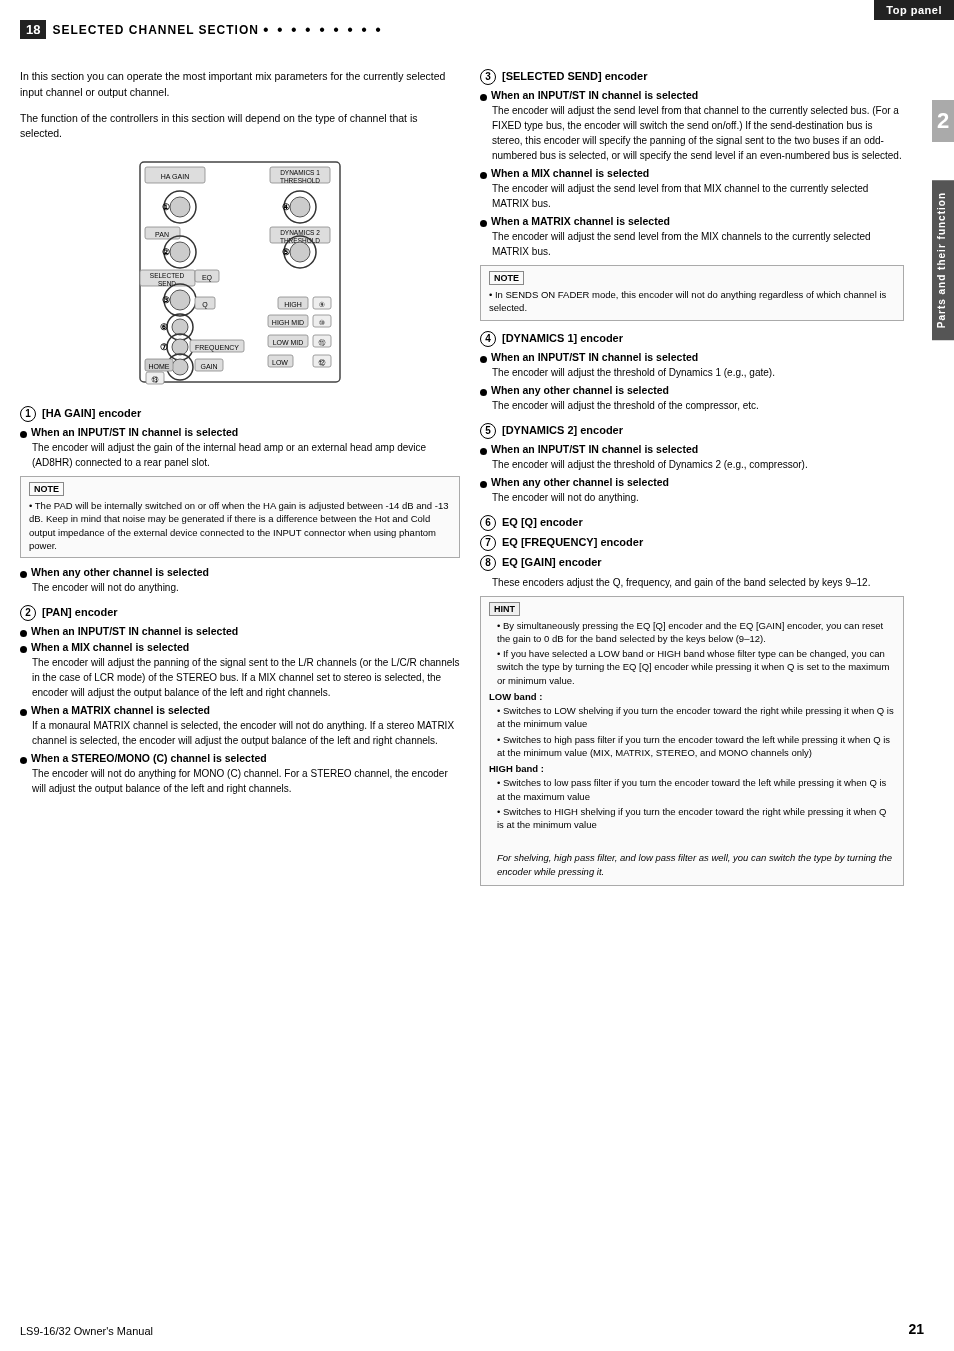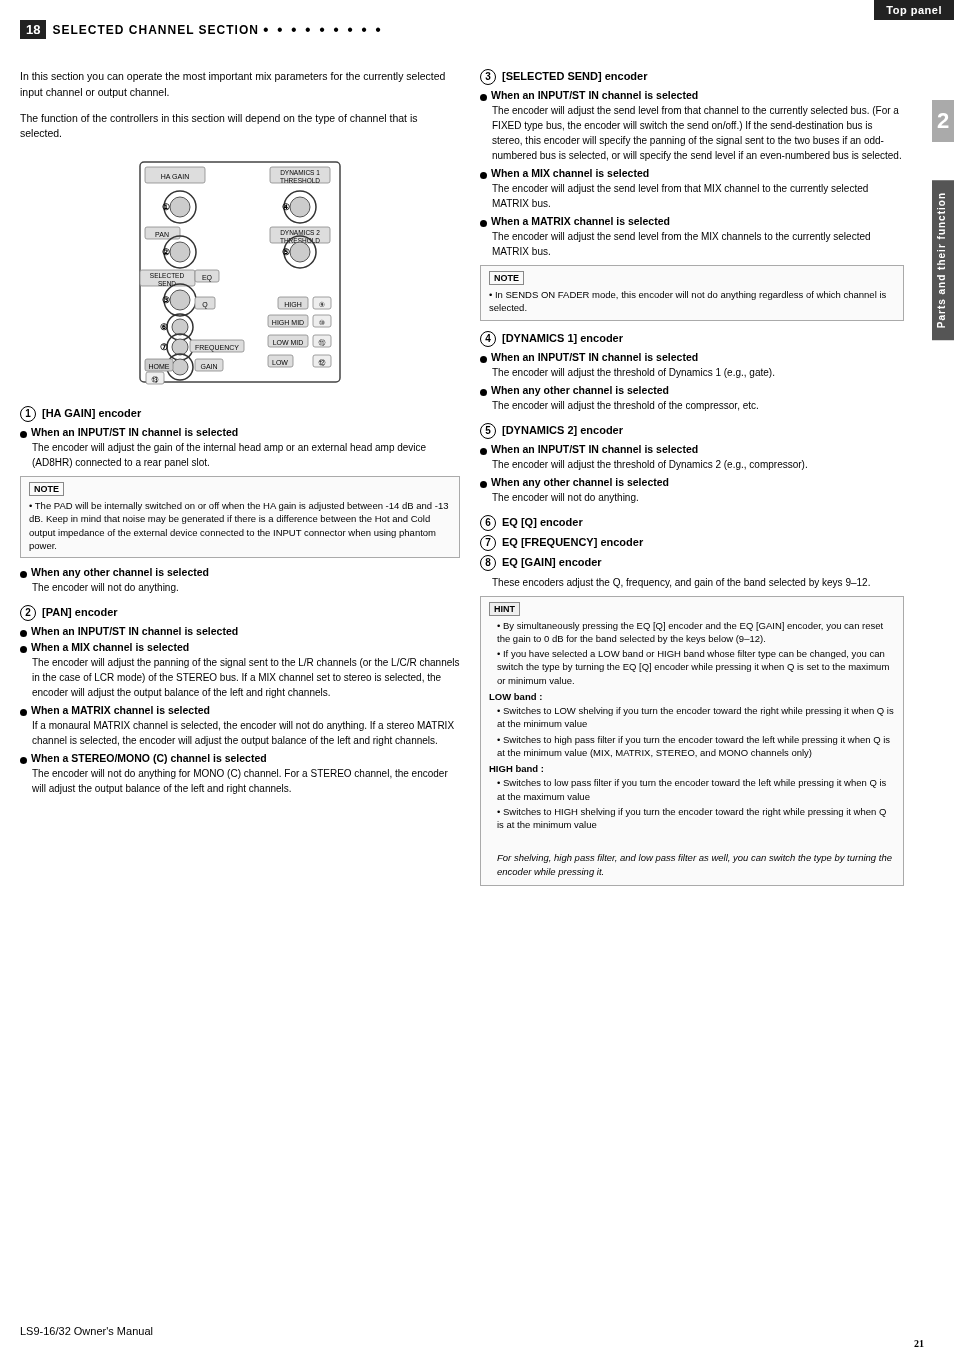--- a/index.html
+++ b/index.html
@@ -186,25 +186,24 @@
       margin-bottom: 3px;
       background: #eee;
     }
     .note-text {
       font-size: 9.5px;
       line-height: 1.4;
     }
     
     .page-footer {
       position: absolute;
-      bottom: 2px;
+      bottom: 14px;
       right: 30px;
-      font-size: 10px;
-      font-weight: bold;
-      font-family: Liberation Serif, serif;
+      font-size: 14px;
+      font-weight: bold;
     }
     .page-footer-left {
       position: absolute;
       bottom: 14px;
       left: 20px;
       font-size: 11px;
     }
     .hint-box {
       border: 1px solid #aaa;
       padding: 5px 8px;

